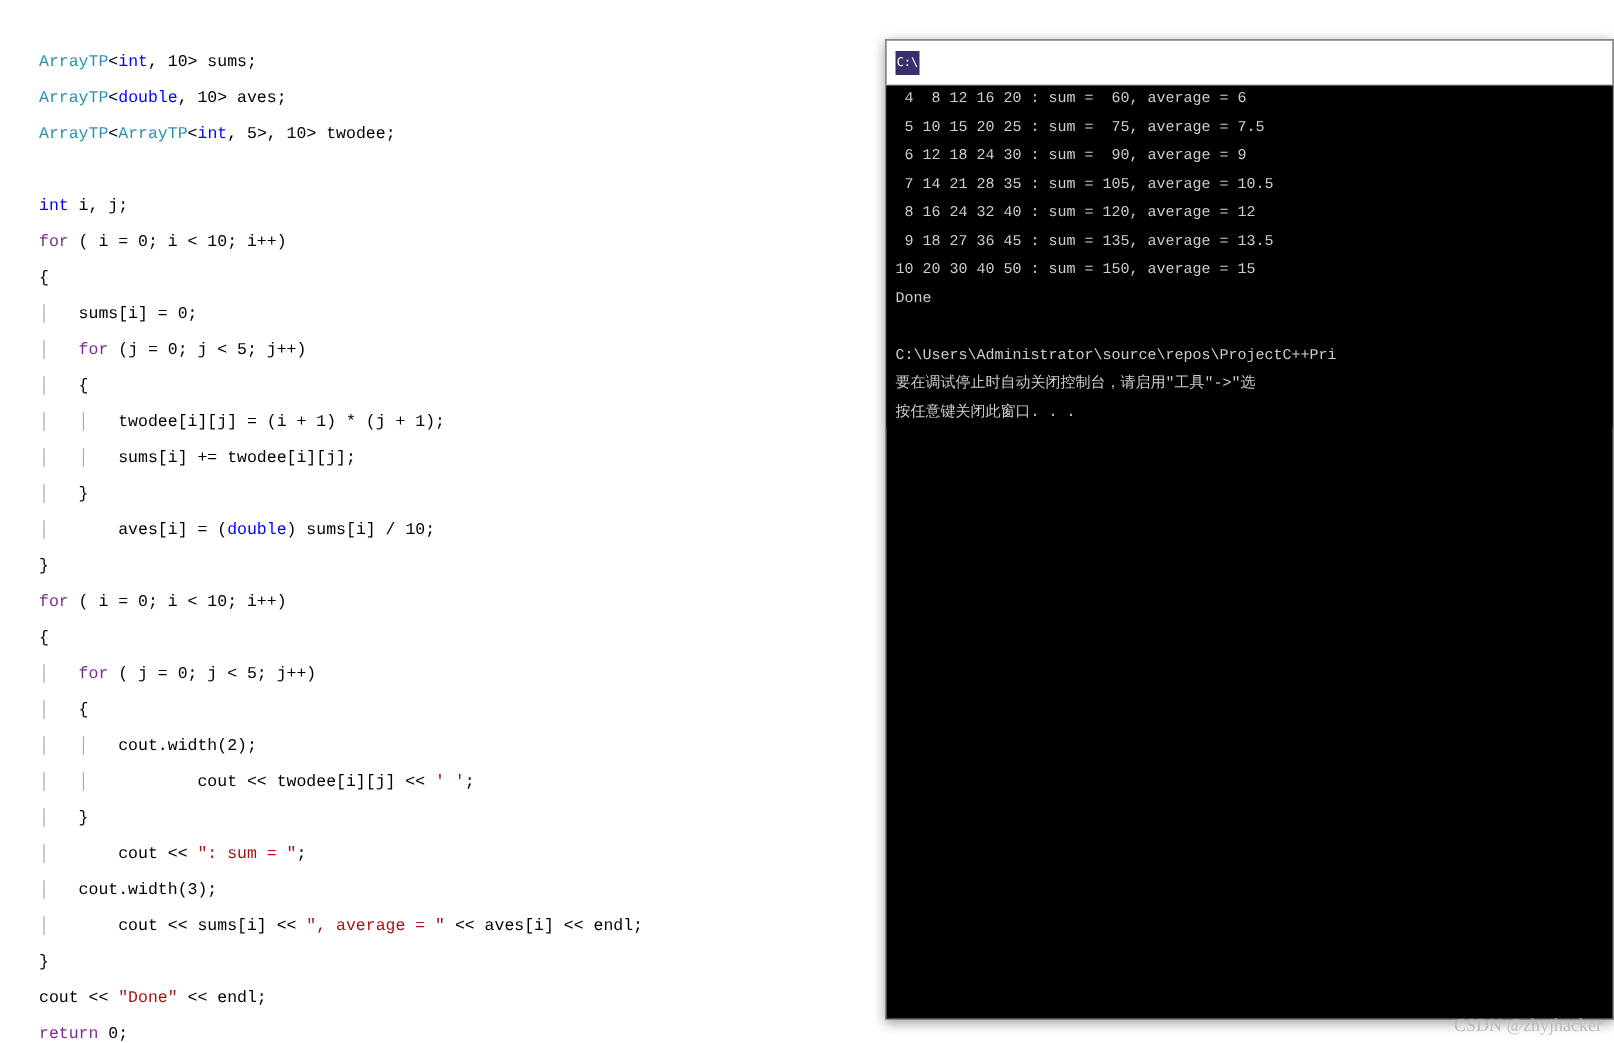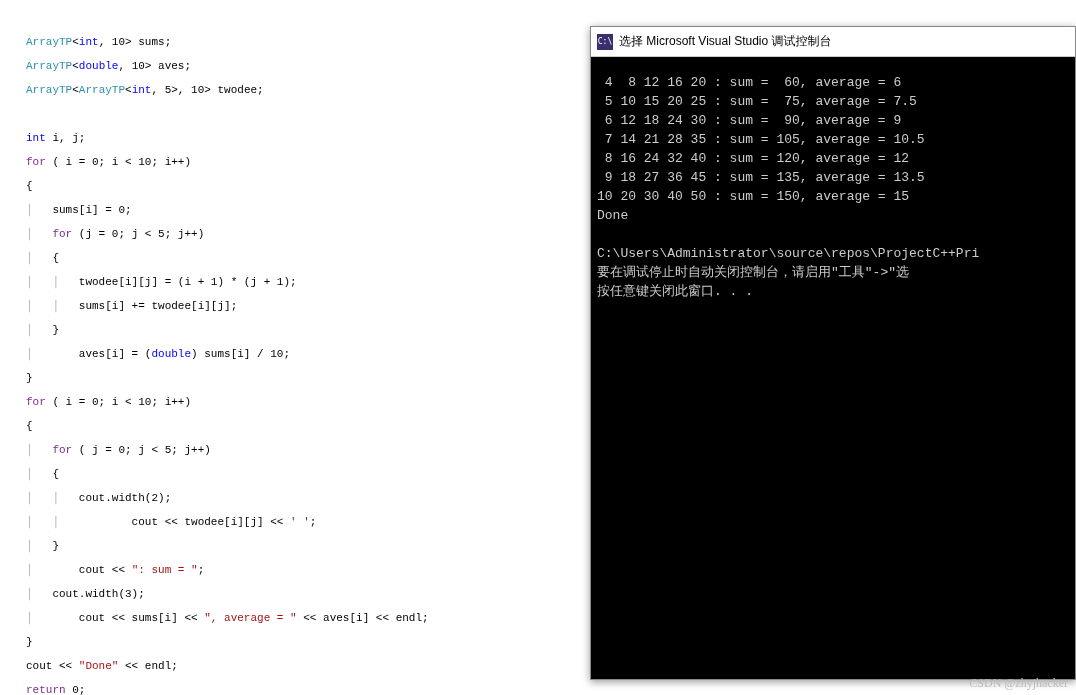--- a/index.html
+++ b/index.html
@@ -55,25 +55,25 @@
     background: #3b2e6f;
     margin-right: 6px;
     display: inline-flex;
     align-items: center;
     justify-content: center;
     color: #fff;
     font-size: 8px;
     font-family: monospace;
   }
   .console-body {
-    padding: 16px 6px;
+    padding: 0 6px;
     color: #ccc;
     background: #000;
     font-family: "NSimSun","SimSun","Courier New", monospace;
-    font-size: 13px;
+    font-size: 10px;
     line-height: 19px;
     white-space: pre;
   }
   .watermark {
     position: absolute;
     right: 8px;
     bottom: 4px;
     color: #bbb;
     font-family: Liberation Serif, serif;
     font-size: 12px;
@@ -112,21 +112,20 @@
 <span class="guide">│   </span><span>cout.width(3);</span>
 <span class="guide">│   </span><span>    cout &lt;&lt; sums[i] &lt;&lt; </span><span class="str">", average = "</span><span> &lt;&lt; aves[i] &lt;&lt; endl;</span>
 <span>}</span>
 <span>cout &lt;&lt; </span><span class="str">"Done"</span><span> &lt;&lt; endl;</span>
 <span class="ctrl">return</span><span> 0;</span>
 </div>
 
 <div class="console-window">
   <div class="titlebar">
     <span class="titlebar-icon">C:\</span>
-    <span>选择 Microsoft Visual Studio 调试控制台</span>
   </div>
   <div class="console-body"><span> 4  8 12 16 20 : sum =  60, average = 6</span>
 <span> 5 10 15 20 25 : sum =  75, average = 7.5</span>
 <span> 6 12 18 24 30 : sum =  90, average = 9</span>
 <span> 7 14 21 28 35 : sum = 105, average = 10.5</span>
 <span> 8 16 24 32 40 : sum = 120, average = 12</span>
 <span> 9 18 27 36 45 : sum = 135, average = 13.5</span>
 <span>10 20 30 40 50 : sum = 150, average = 15</span>
 <span>Done</span>
 <span></span>

